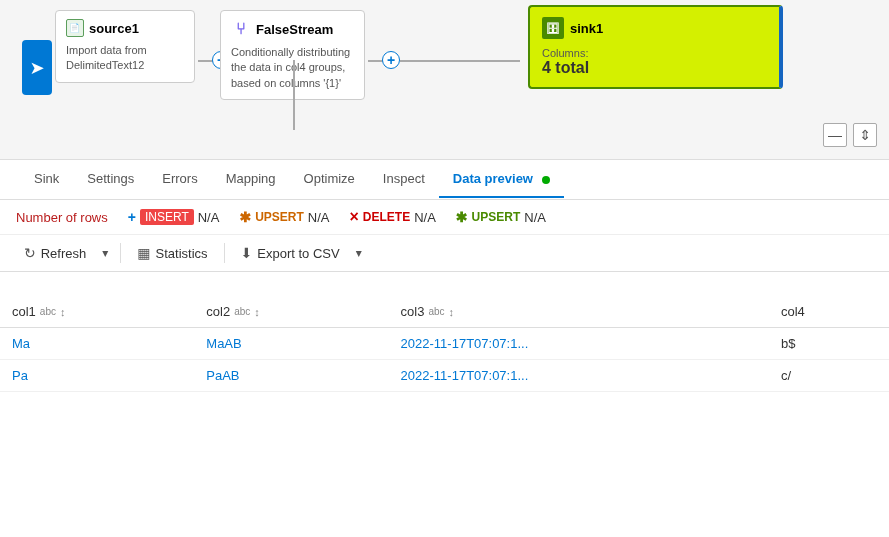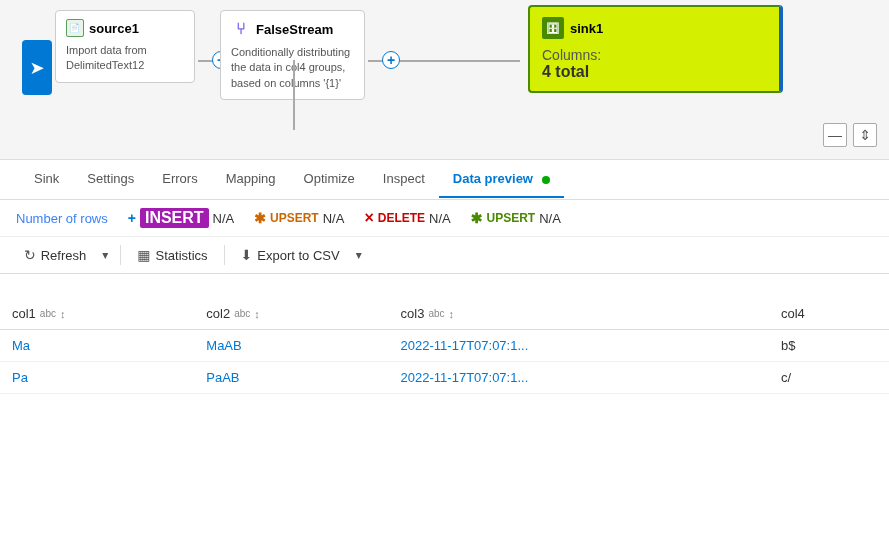--- a/index.html
+++ b/index.html
@@ -131,21 +131,21 @@
       font-weight: 600;
       font-size: 13px;
       margin-bottom: 8px;
     }
     .node-sink .node-body {
       font-size: 12px;
       color: #333;
     }
     .node-sink .node-body .label {
       color: #555;
-      font-size: 14px;
+      font-size: 11px;
     }
     .node-sink .node-body .value {
       font-size: 16px;
       font-weight: 600;
     }
     .node-icon-sink {
       width: 22px;
       height: 22px;
       background: #4a8a00;
       border-radius: 2px;
@@ -221,28 +221,28 @@
       background: #fff;
       gap: 20px;
       font-size: 13px;
     }
     .summary-item {
       display: flex;
       align-items: center;
       gap: 4px;
     }
     .summary-label {
-      color: #3b82f6;
+      color: #b91c1c;
       font-weight: 500;
     }
     .badge-insert {
-      background: #a21caf;
+      background: #ef4444;
       color: white;
-      font-size: 16px;
-      font-weight: 700;
+      font-size: 12px;
+      font-weight: 400;
       padding: 1px 5px;
       border-radius: 2px;
     }
     .badge-update {
       color: #cc6600;
       font-size: 14px;
       font-weight: 700;
     }
     .na-value {
       color: #333;

